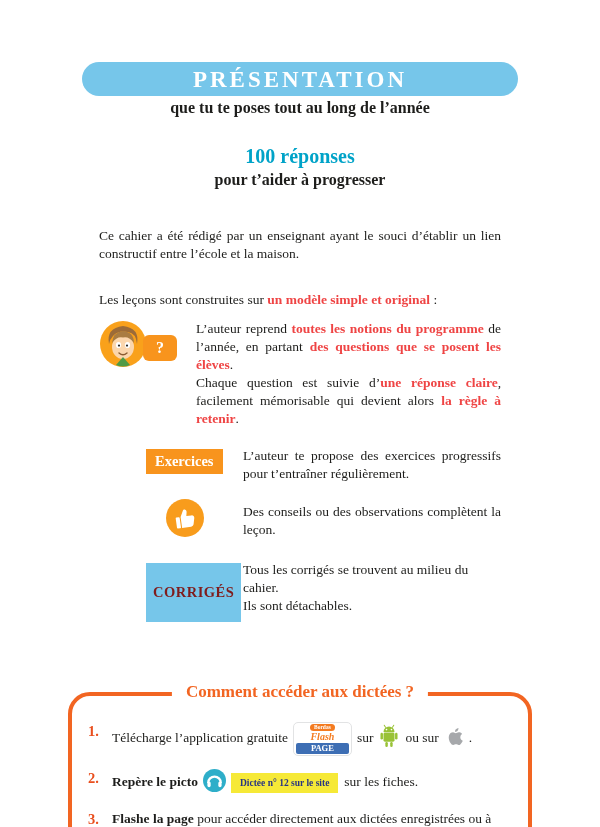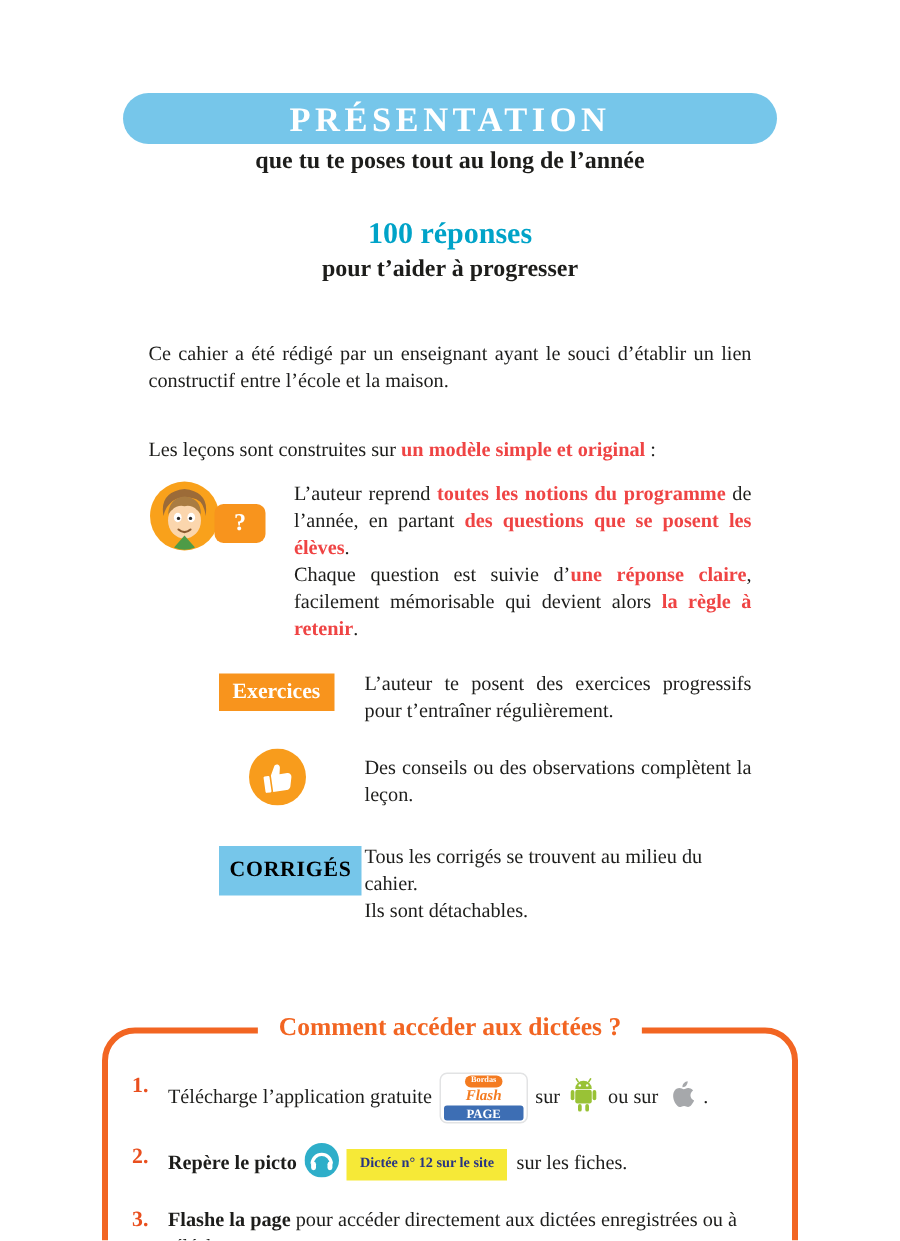--- a/index.html
+++ b/index.html
@@ -33,22 +33,22 @@
   .q-icon-wrap { display:flex; align-items:center; }
   .q-bubble {
     width:34px; height:26px; background:#f8941d; border-radius:6px; margin-left:-4px; margin-top:4px;
     color:#ffffff; font-weight:bold; font-size:16px; text-align:center; line-height:26px;
   }
   .badge-exercices {
     display:inline-block; background:#f8941d; color:#ffffff; font-weight:bold;
     font-size:14.5px; padding:4px 9px; margin-top:2px;
   }
   .badge-corriges {
-    display:inline-block; background:#76c6ea; color:#000000; font-weight:bold;
-    font-size:14.5px; padding:8px 7px; letter-spacing:0.5px; margin-top:2px;
+    display:inline-block; background:#76c6ea; color:#7f1d1d; font-weight:bold;
+    font-size:14.5px; padding:21px 7px; letter-spacing:0.5px; margin-top:2px;
   }
   .thumb-wrap { margin-left:20px; margin-top:-4px; }
   
   .dictees-box {
     position:relative; margin:70px auto 0; width:424px;
     border:4px solid #f26522; border-radius:22px; padding:26px 16px 10px 16px;
   }
   .dictees-title {
     position:absolute; top:-14px; left:50%; transform:translateX(-50%);
     background:#ffffff; padding:0 14px; color:#f26522; font-size:17px;
@@ -113,21 +113,21 @@
           <span class="q-bubble">?</span>
         </div>
       </div>
       <div class="text-col"><span>L’auteur reprend </span><span class="hl">toutes les notions du programme</span><span> de l’année, en partant </span><span class="hl">des questions que se posent les élèves</span><span>.</span><br><span>Chaque question est suivie d’</span><span class="hl">une réponse claire</span><span>, facilement mémorisable qui devient alors </span><span class="hl">la règle à retenir</span><span>.</span></div>
     </div>
 
     <div class="row">
       <div class="icon-col">
         <span class="badge-exercices">Exercices</span>
       </div>
-      <div class="text-col">L’auteur te posent des exercices progressifs pour t’entraîner régulièrement.</div>
+      <div class="text-col">L’auteur te propose des exercices progressifs pour t’entraîner régulièrement.</div>
     </div>
 
     <div class="row">
       <div class="icon-col">
         <span class="thumb-wrap" style="display:inline-block">
           <svg width="38" height="38" viewBox="0 0 36 36">
             <circle cx="18" cy="18" r="18" fill="#f89c1c"></circle>
             <g transform="rotate(-8 18 18)">
               <rect x="9.2" y="16.5" width="3.8" height="10.5" rx="0.8" fill="#ffffff"></rect>
               <path fill="#ffffff" d="M14 27h8.6c1.3 0 2.3-.8 2.6-1.9l1.5-5.8c.4-1.5-.8-2.9-2.3-2.9h-4.9l.8-3.9c.2-1-.3-1.9-1.1-2.3-.9-.4-1.9-.1-2.3.8L14 16.5z"></path>

